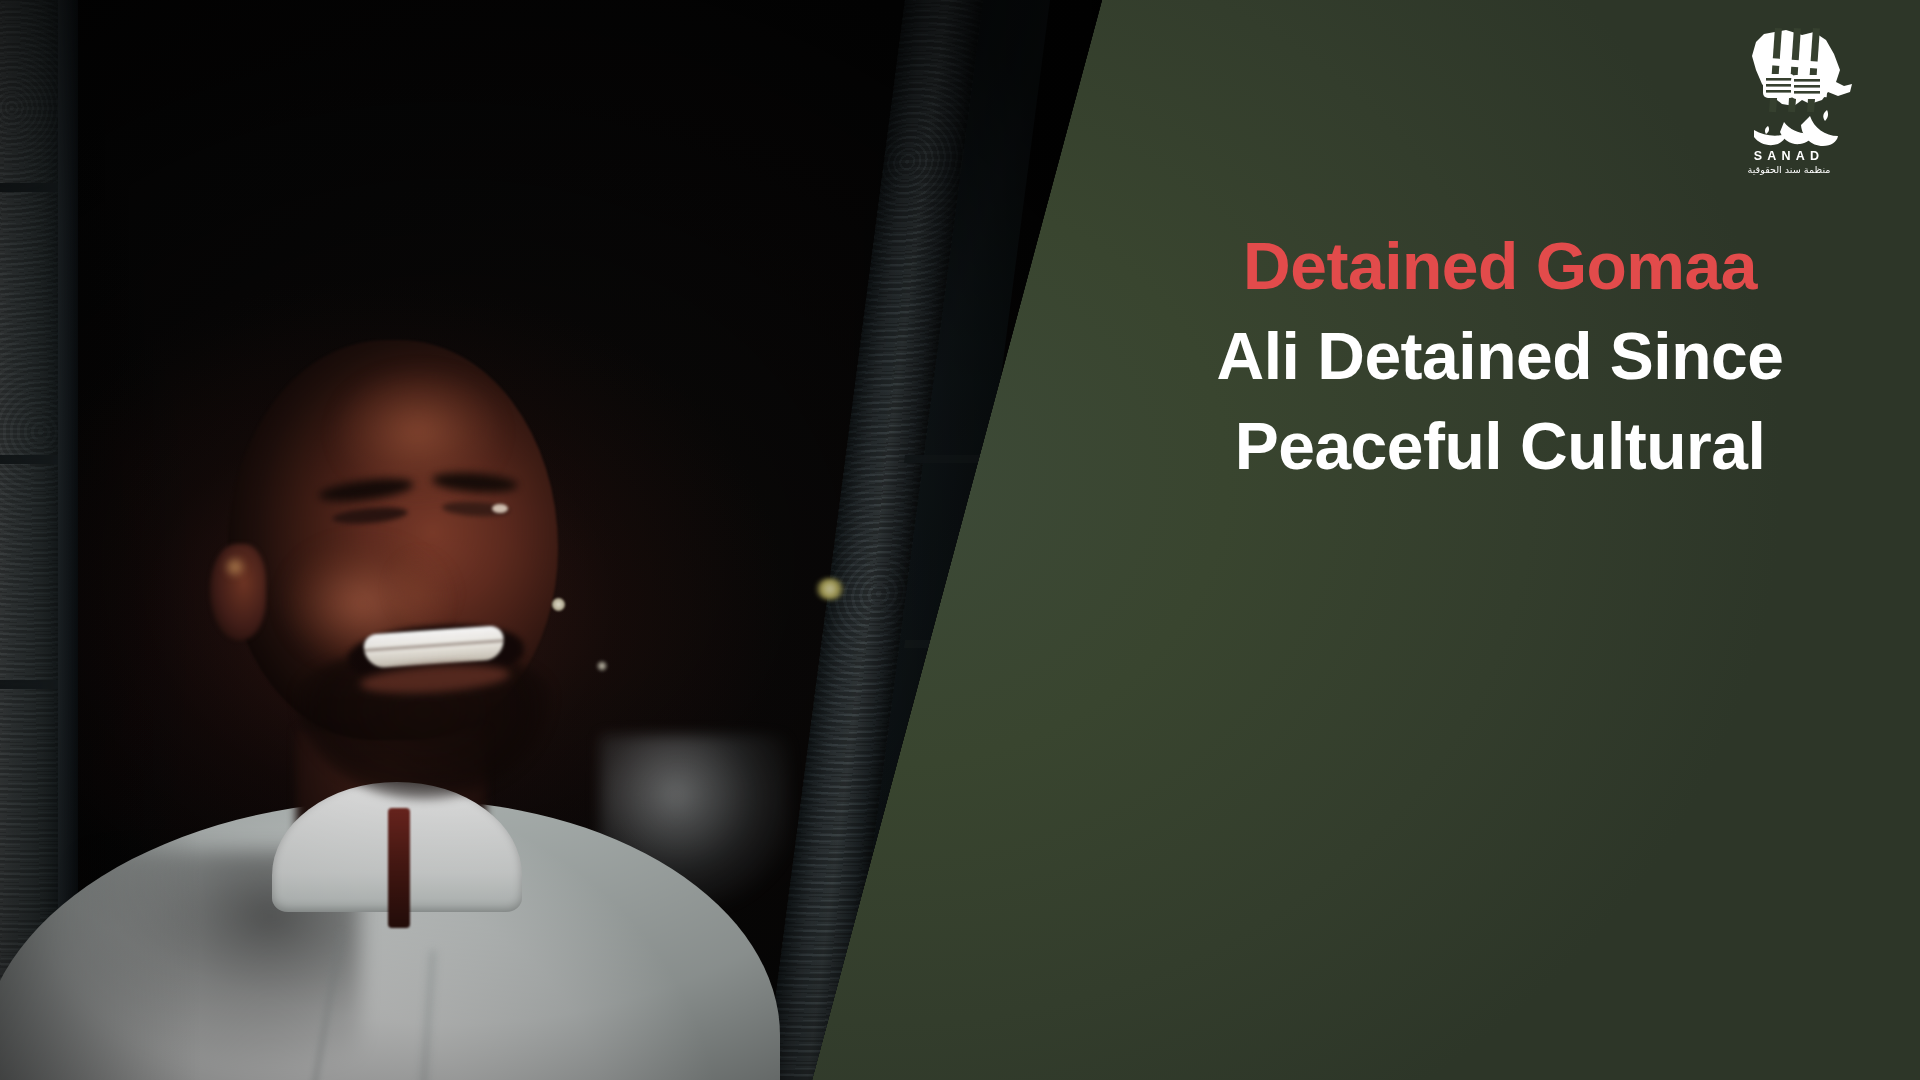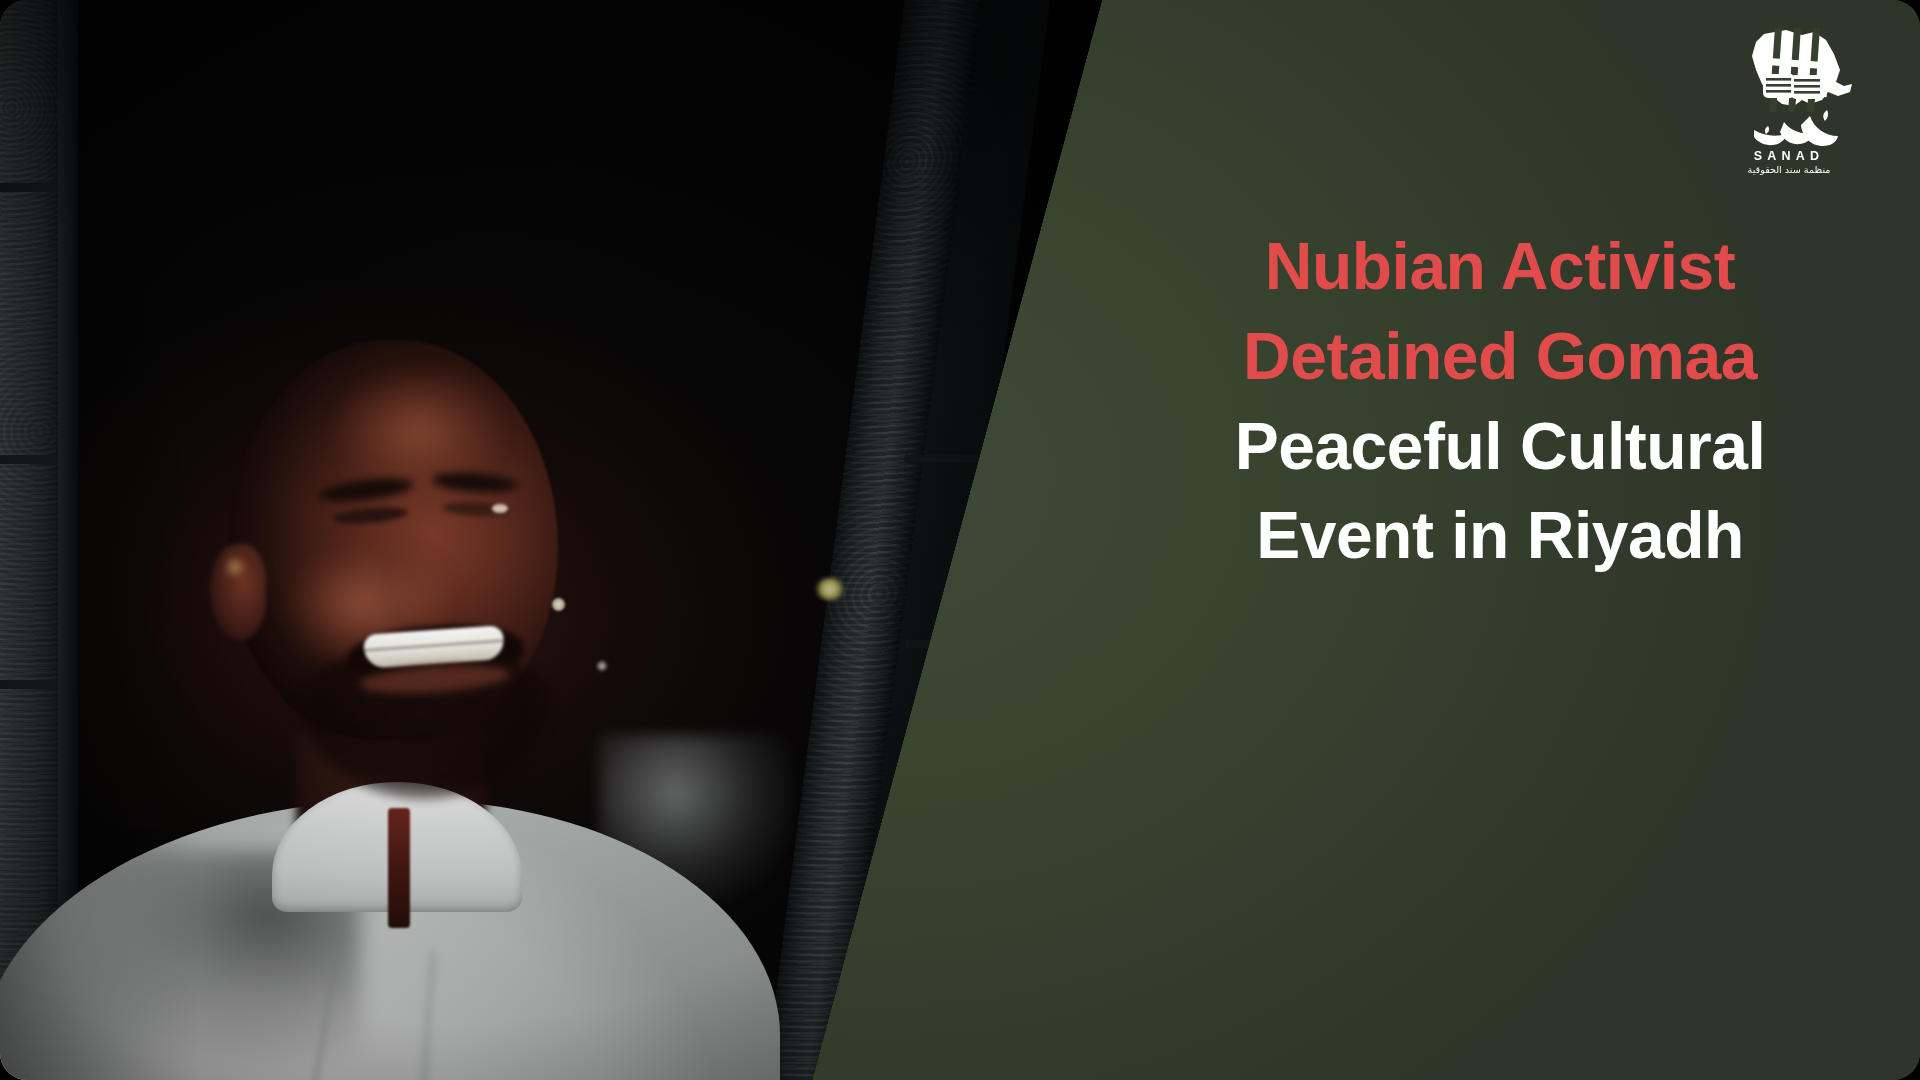--- a/index.html
+++ b/index.html
@@ -6,21 +6,20 @@
   html,body{margin:0;padding:0;background:#000;}
   *{box-sizing:border-box;}
 
   #poster{
     position:relative;
     width:1920px;
     height:1080px;
     overflow:hidden;
     font-family:"Liberation Sans", sans-serif;
     background:#303a2d;
-    border-radius:27px;
   }
 
   
   .green-panel{
     position:absolute;
     inset:0;
     background:
       radial-gradient(ellipse 900px 760px at 46% 44%, #3d4a38 0%, #39452f 38%, #333d2c 72%, #2d3628 100%);
   }
 
@@ -375,19 +374,18 @@
         <path d="M58 100 c2 3 1 6 -2 8 c-2 -3 -1 -6 2 -8 z"></path>
       </g>
 
       <text x="79" y="134" text-anchor="middle" fill="#ffffff" font-family="Liberation Sans, sans-serif" font-size="12.5" font-weight="700" letter-spacing="5.2">SANAD</text>
 
       <text x="79" y="147" text-anchor="middle" fill="#ffffff" font-family="DejaVu Sans, sans-serif" font-size="9.6">منظمة سند الحقوقية</text>
     </svg>
   </div>
 
   <div class="headline">
-    <span class="ln red">Nubian Activist</span>
     <span class="ln red">Detained Gomaa</span>
+    <span class="ln white">Ali Detained Since</span>
     <span class="ln white">Peaceful Cultural</span>
-    <span class="ln white">Event in Riyadh</span>
   </div>
 
 </div>
 
 </body></html>

